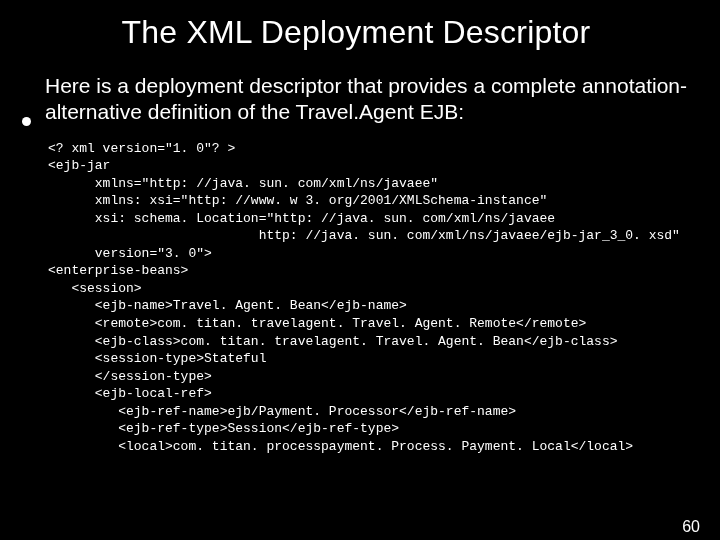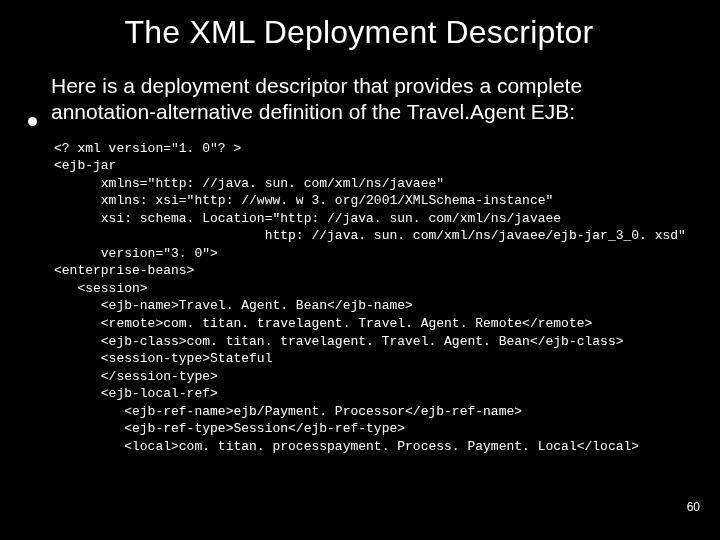--- a/index.html
+++ b/index.html
@@ -9,21 +9,21 @@
     height: 540px;
     background: #000;
     color: #fff;
     font-family: Arial, Helvetica, sans-serif;
     overflow: hidden;
   }
   .slide {
     width: 720px;
     height: 540px;
     box-sizing: border-box;
-    padding: 14px 30px 20px 28px;
+    padding: 14px 30px 20px 22px;
     position: relative;
   }
   .title {
     font-size: 32px;
     font-weight: normal;
     text-align: center;
     margin: 0 0 22px 0;
     letter-spacing: 0.2px;
   }
   .body-row {
@@ -48,22 +48,22 @@
     font-family: "Courier New", Courier, monospace;
     font-size: 13px;
     line-height: 1.35;
     white-space: pre;
     margin-left: 26px;
     color: #fff;
   }
   .page-number {
     position: absolute;
     right: 20px;
-    bottom: 26px;
-    font-size: 12px;
+    bottom: 4px;
+    font-size: 16px;
     color: #fff;
   }
 </style>
 </head>
 <body>
 
 <div class="slide">
 
   <h1 class="title">The XML Deployment Descriptor</h1>
 

